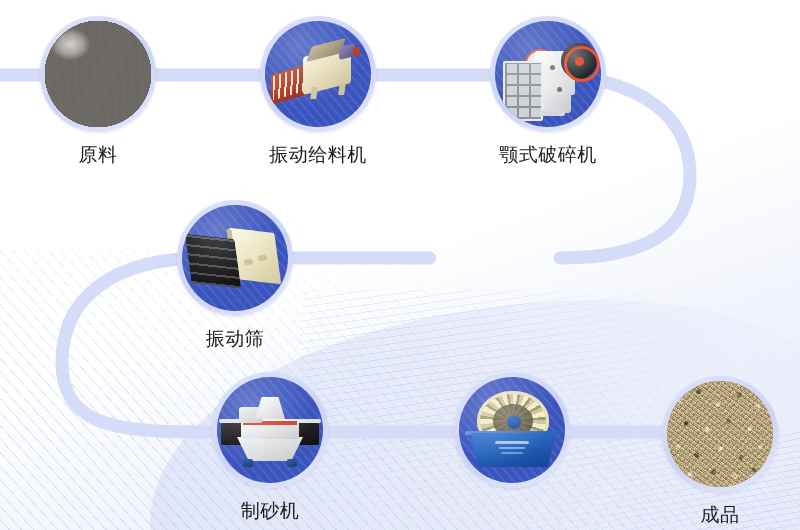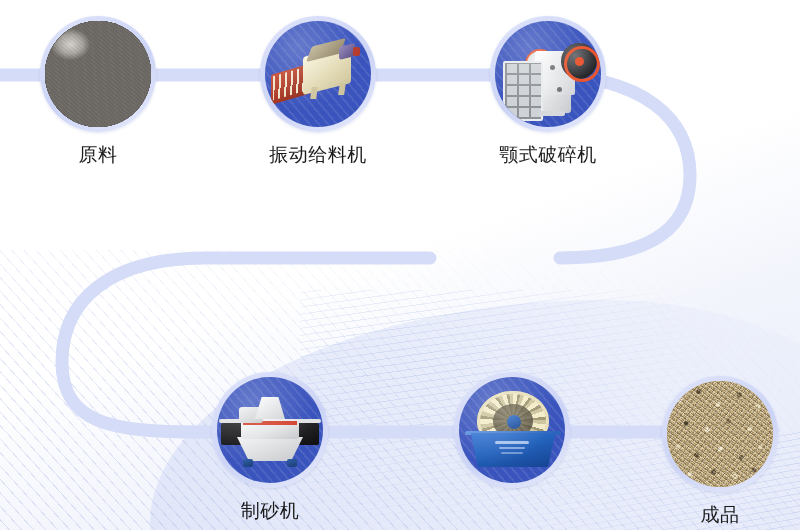--- a/index.html
+++ b/index.html
@@ -481,20 +481,35 @@
           <div class="p jaw-foot1"></div>
           <div class="p jaw-fly-outer"></div>
           <div class="p jaw-fly-rim"></div>
           <div class="p jaw-fly-hub"></div>
         </div>
       </div>
     </div>
     <div class="node-label">颚式破碎机</div>
   </div>
 
+  <div class="node" style="left:175px; top:200px;">
+    <div class="disc-wrap">
+      <div class="disc-ring"></div>
+      <div class="disc blue">
+        <div class="art">
+          <div class="p scr-cream"></div>
+          <div class="p scr-edge"></div>
+          <div class="p scr-dark"></div>
+          <div class="p scr-knob1"></div>
+          <div class="p scr-knob2"></div>
+        </div>
+      </div>
+    </div>
+    <div class="node-label">振动筛</div>
+  </div>
 
 
   <div class="node" style="left:210px; top:372px;text-align:center;">
     <div class="disc-wrap">
       <div class="disc-ring"></div>
       <div class="disc blue">
         <div class="art">
           <div class="p vsi-rail-l"></div>
           <div class="p vsi-rail-r"></div>
           <div class="p vsi-plat-l"></div>

